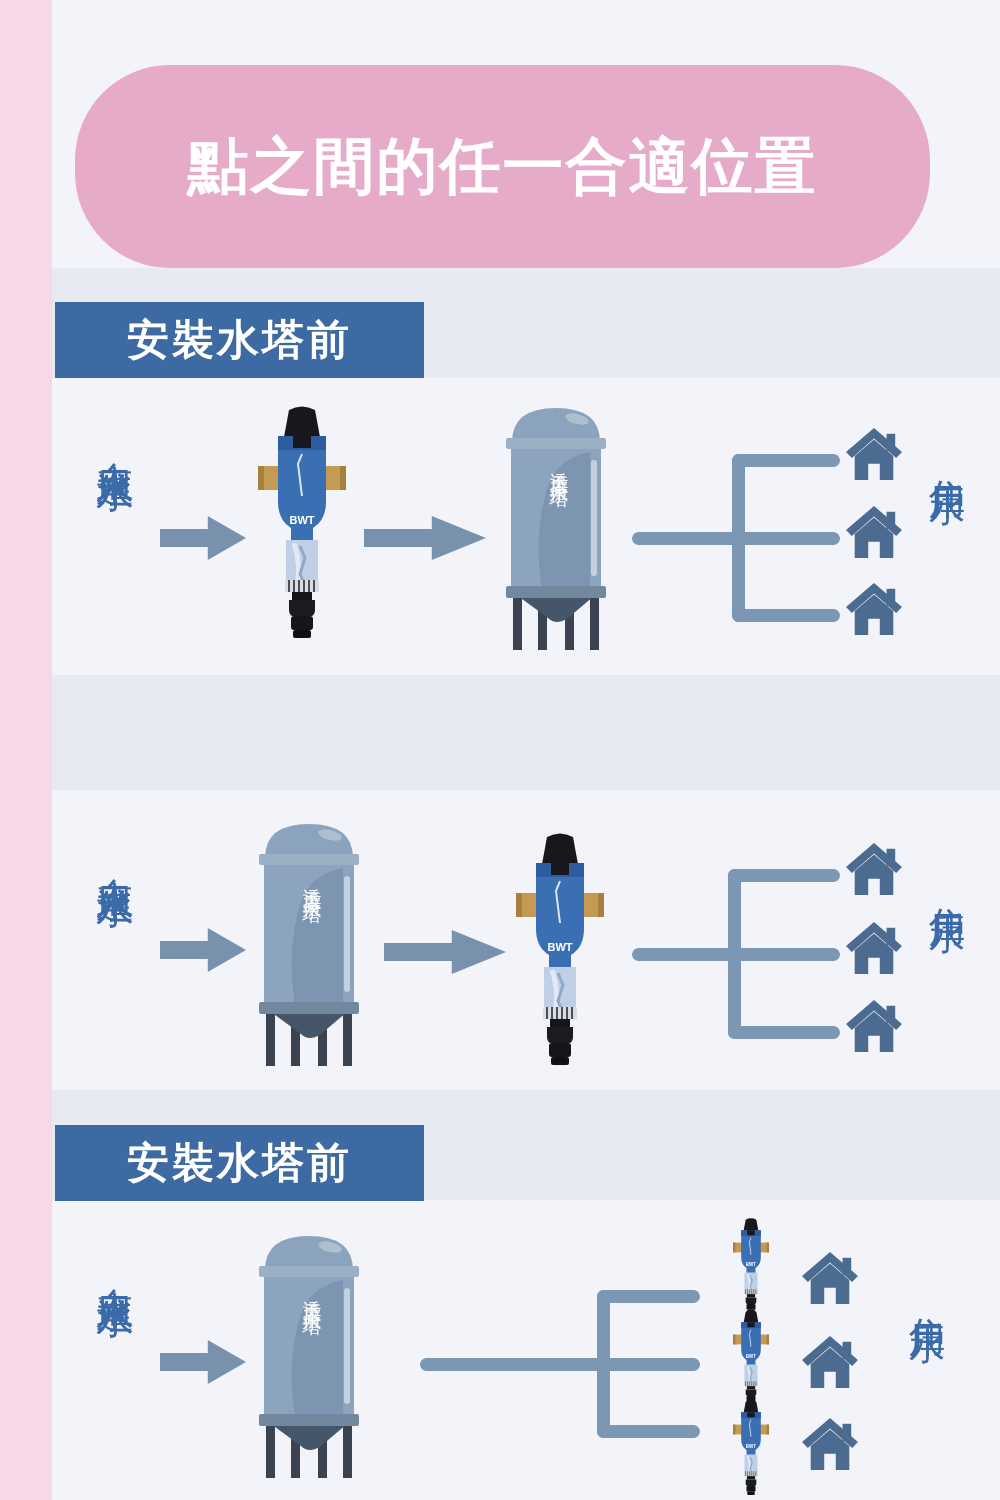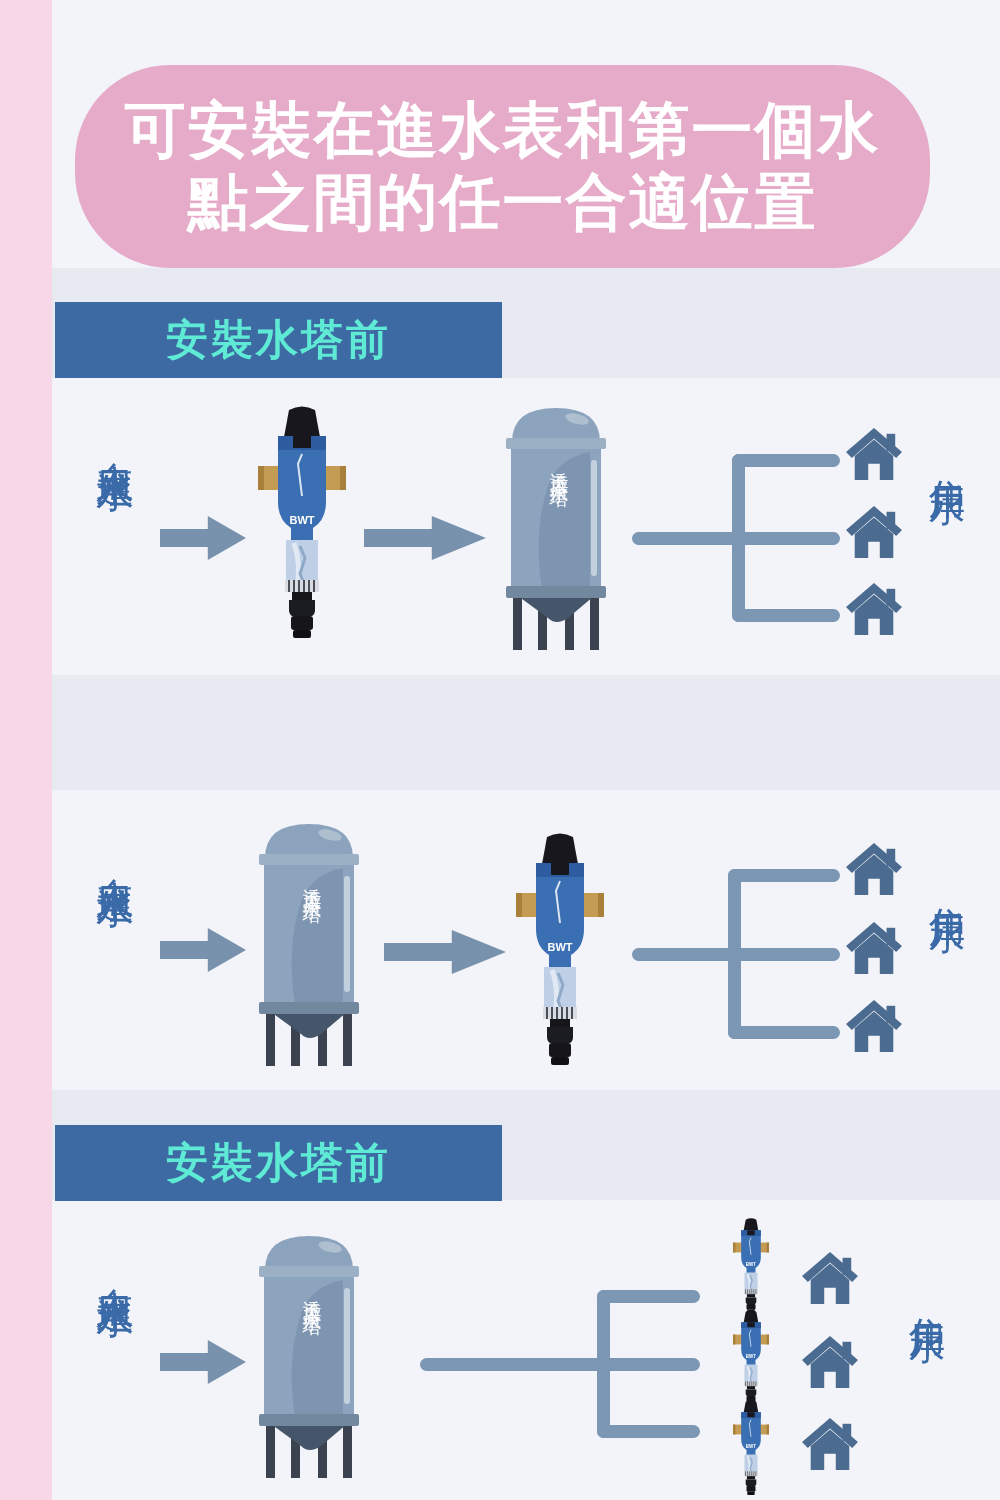--- a/index.html
+++ b/index.html
@@ -10,23 +10,23 @@
   .pink-strip{position:absolute;left:0;top:0;width:52px;height:1500px;background:#f8d7e9;}
   .stripe{position:absolute;left:52px;width:948px;background:#e8eaf1;}
   .banner{
     position:absolute;left:75px;top:65px;width:855px;height:203px;
     background:#e5abc9;border-radius:95px;z-index:3;
     display:flex;flex-direction:column;align-items:center;justify-content:center;
     color:#ffffff;font-size:61px;font-weight:bold;letter-spacing:2px;line-height:1.17;
     text-align:center;
   }
   .sec-header{
-    position:absolute;left:55px;width:447px;height:76px;background:#3d6aa3;z-index:2;
+    position:absolute;left:55px;width:369px;height:76px;background:#3d6aa3;z-index:2;
     display:flex;align-items:center;justify-content:center;
-    color:#5eead4;font-size:42px;font-weight:600;letter-spacing:3px;
+    color:#ffffff;font-size:42px;font-weight:600;letter-spacing:3px;
   }
   .vlabel{
     position:absolute;writing-mode:vertical-rl;text-orientation:upright;
     color:#3a6aa8;font-weight:500;z-index:2;
   }
   .src{font-size:38px;letter-spacing:3px;}
   .dst{font-size:36px;letter-spacing:3px;}
   .tank-label{
     position:absolute;writing-mode:vertical-rl;text-orientation:upright;
     color:rgba(255,255,255,0.95);font-size:19px;letter-spacing:4px;z-index:3;font-weight:500;
@@ -86,21 +86,20 @@
 </svg>
 
 <div class="stage">
   <div class="pink-strip"></div>
 
   <div class="stripe" style="top:268px;height:110px;"></div>
   <div class="stripe" style="top:675px;height:115px;"></div>
   <div class="stripe" style="top:1090px;height:110px;"></div>
 
   <div class="banner">
-    <div>可安裝在進水表和第一個水</div>
     <div>點之間的任一合適位置</div>
   </div>
 
   <div class="sec-header" style="top:302px;">
     <span>安裝水塔前</span>
   </div>
   <div class="vlabel src" style="left:89px;top:432px;">自來水進水</div>
 
   <svg class="abs" style="left:160px;top:516px;width:86px;height:44px;" viewBox="0 0 90 44" preserveAspectRatio="none">
       <use href="#sym-arrow"></use>

